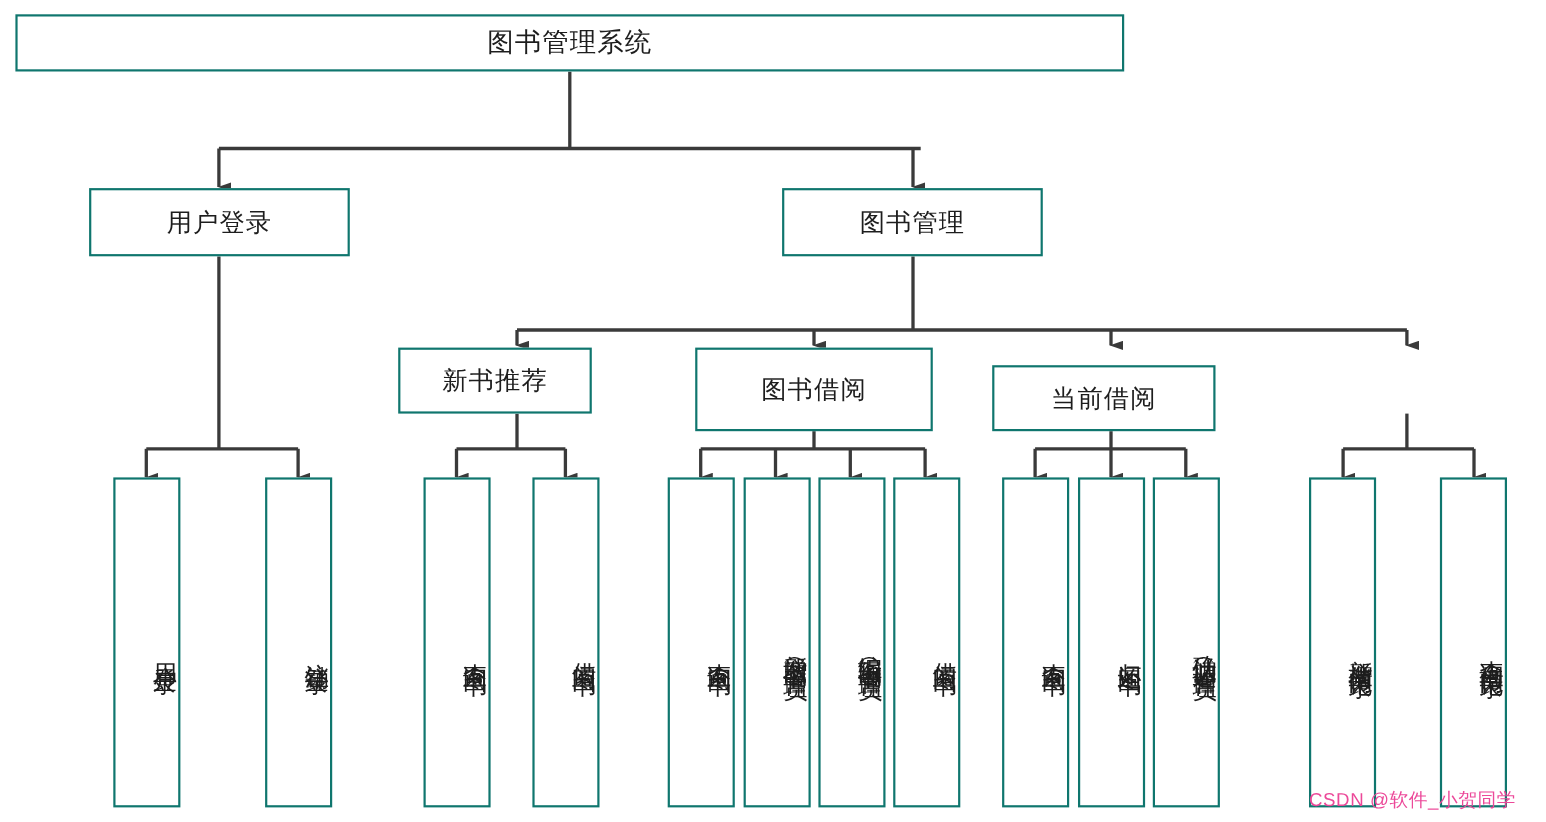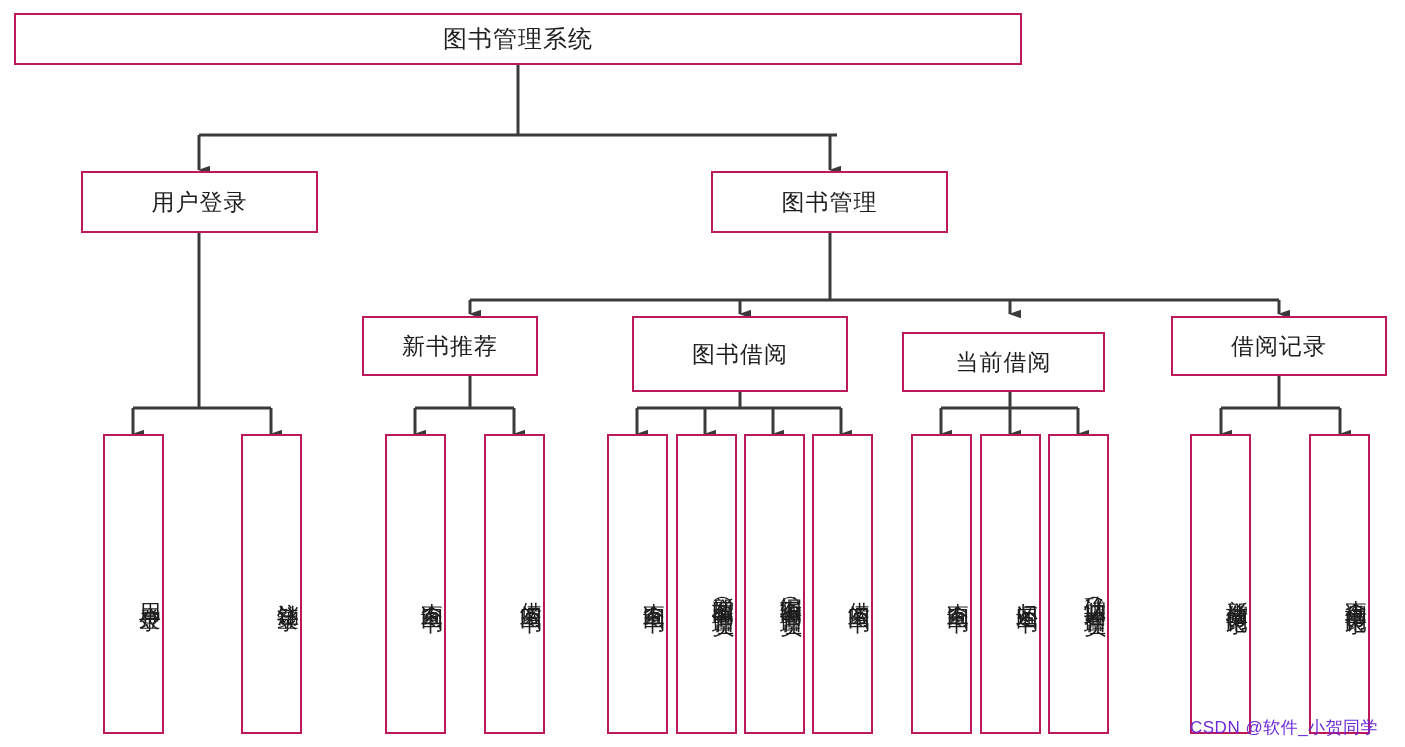--- a/index.html
+++ b/index.html
@@ -20,21 +20,21 @@
   #wires {
     position: absolute;
     left: 0;
     top: 0;
     width: 1405px;
     height: 747px;
   }
   .node {
     position: absolute;
     box-sizing: border-box;
-    border: 2px solid #be185d;
+    border: 2px solid #0f766e;
     background: #ffffff;
     color: #1d1d1d;
     display: flex;
     align-items: center;
     justify-content: center;
     text-align: center;
   }
   .node.horiz {
     font-size: 23px;
     letter-spacing: 1px;
@@ -49,21 +49,21 @@
     align-items: flex-start;
     justify-content: center;
     line-height: 1.05;
   }
   .node.root {
     font-size: 24px;
   }
   .watermark {
     position: absolute;
     font-size: 17px;
-    color: #6d28d9;
+    color: #ec4899;
     letter-spacing: 0.5px;
     white-space: nowrap;
     pointer-events: none;
   }
 </style>
 </head>
 <body>
 
 <div id="canvas">
 
@@ -119,21 +119,20 @@
   </svg>
 
   <div class="node horiz root" style="left:14px; top:13px; width:1008px; height:52px;">图书管理系统</div>
 
   <div class="node horiz" style="left:81px; top:171px; width:237px; height:62px;">用户登录</div>
   <div class="node horiz" style="left:711px; top:171px; width:237px; height:62px;text-align:center;">图书管理</div>
 
   <div class="node horiz" style="left:362px; top:316px; width:176px; height:60px;">新书推荐</div>
   <div class="node horiz" style="left:632px; top:316px; width:216px; height:76px;">图书借阅</div>
   <div class="node horiz" style="left:902px; top:332px; width:203px; height:60px;">当前借阅</div>
-  <div class="node horiz" style="left:1171px; top:316px; width:216px; height:60px;">借阅记录</div>
 
   <div class="node vert" style="left:103px; top:434px; width:61px; height:300px;">用户登录</div>
   <div class="node vert" style="left:241px; top:434px; width:61px; height:300px;">注销登录</div>
 
   <div class="node vert" style="left:385px; top:434px; width:61px; height:300px;">查询图书</div>
   <div class="node vert" style="left:484px; top:434px; width:61px; height:300px;">借阅图书</div>
 
   <div class="node vert" style="left:607px; top:434px; width:61px; height:300px;">查询图书</div>
   <div class="node vert" style="left:676px; top:434px; width:61px; height:300px;">新增图书（管理员）</div>
   <div class="node vert" style="left:744px; top:434px; width:61px; height:300px;">编辑图书（管理员）</div>

